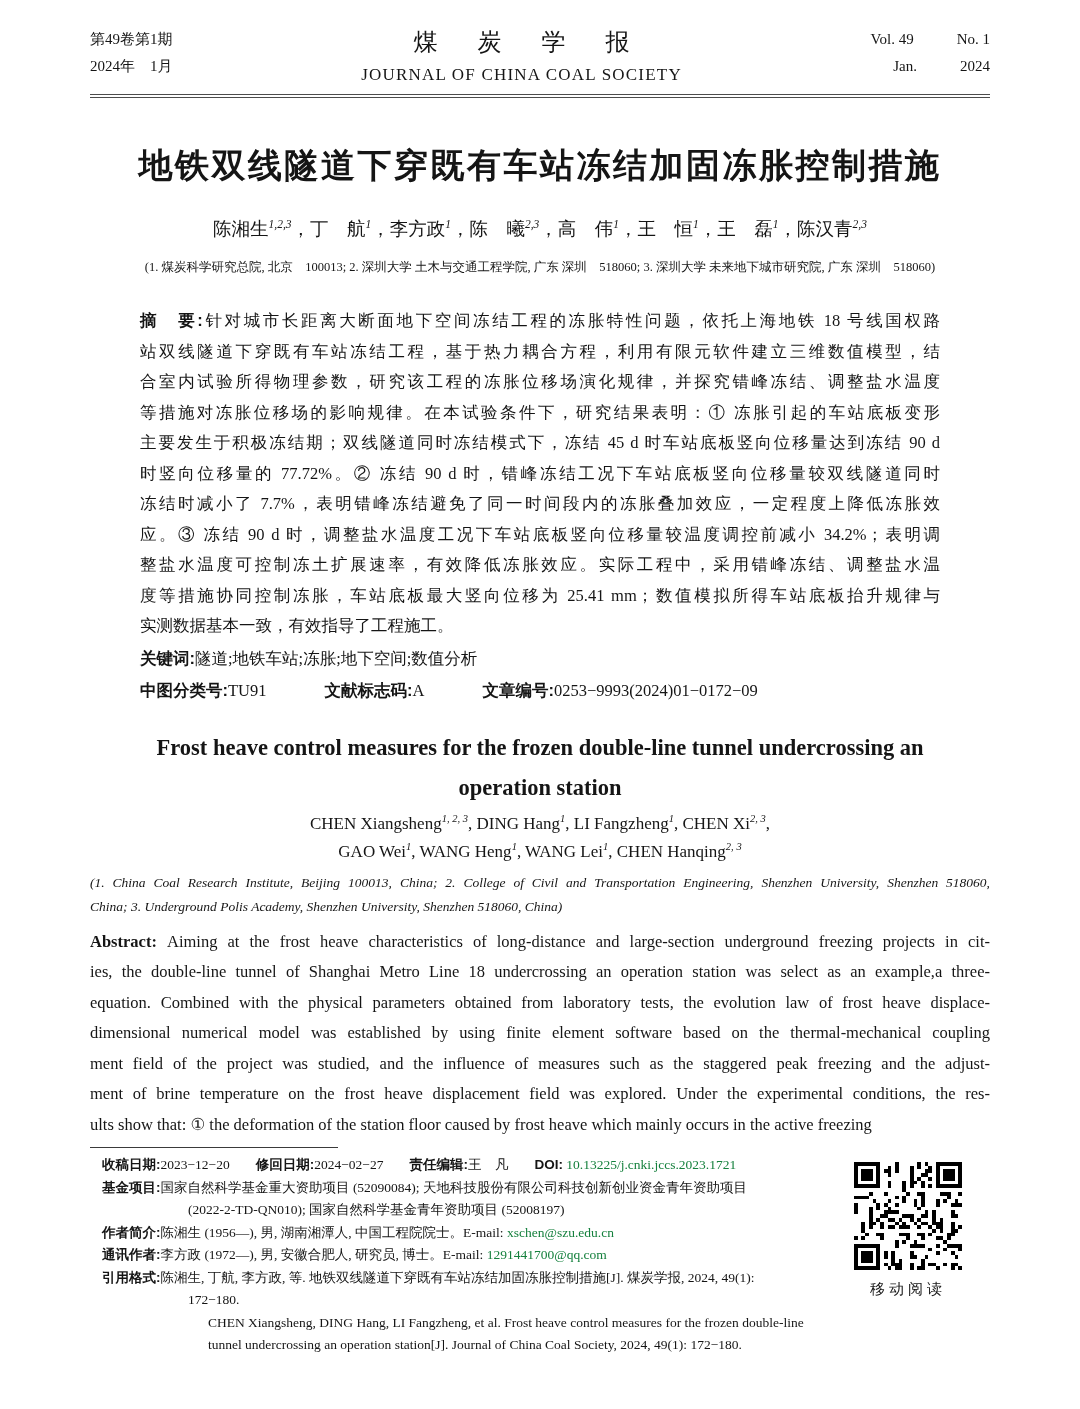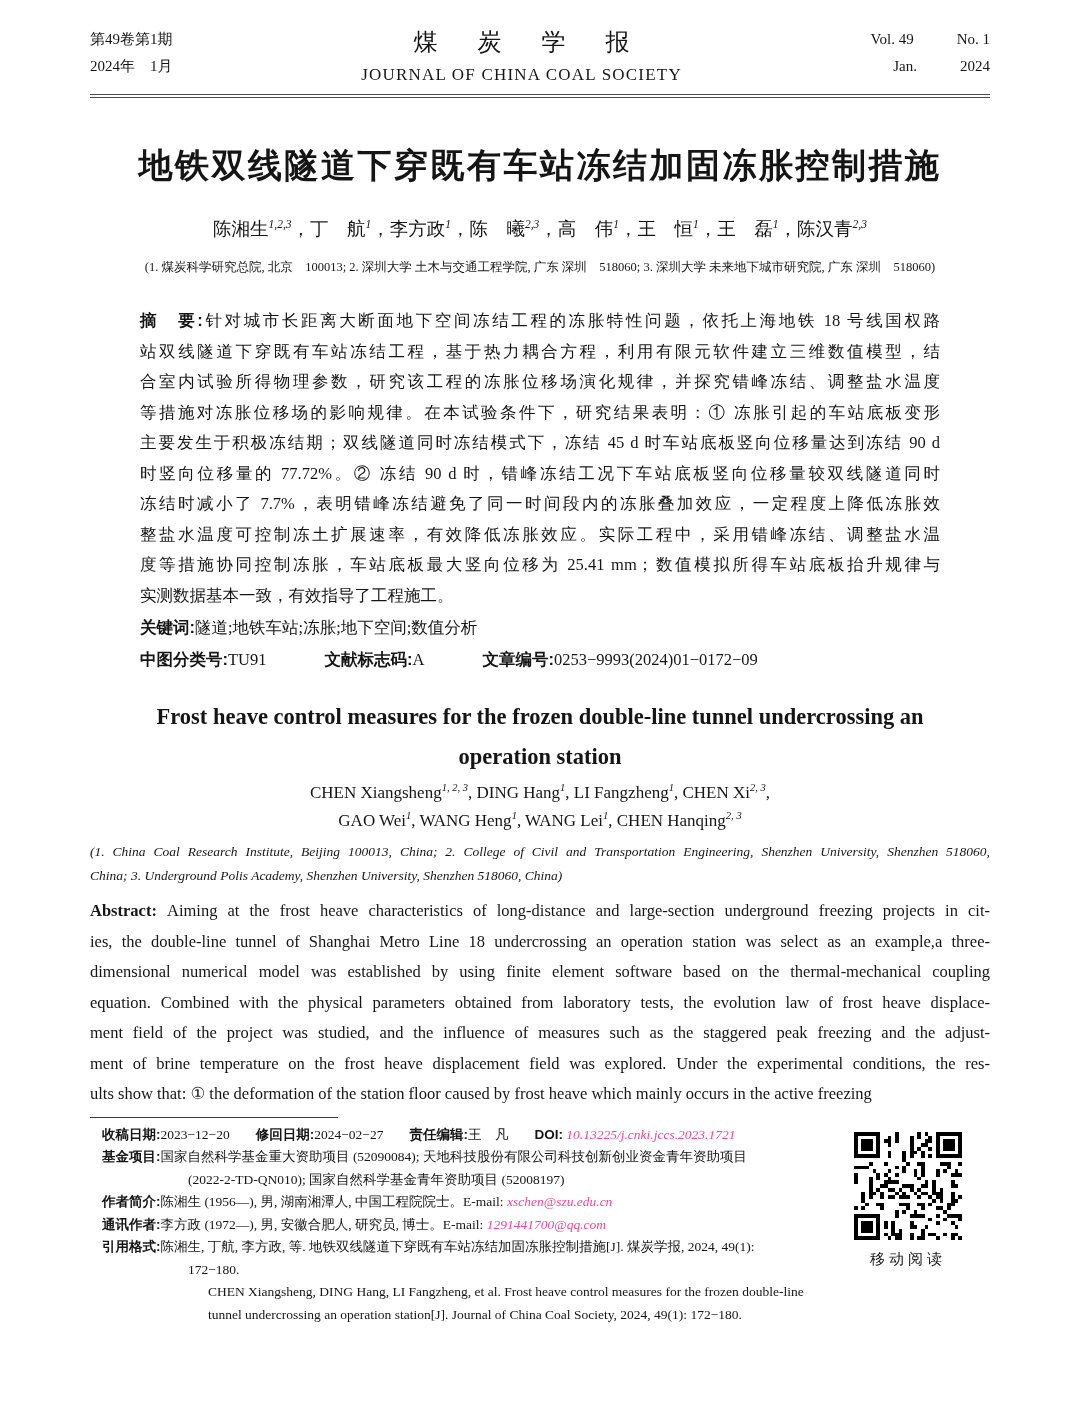--- a/index.html
+++ b/index.html
@@ -45,21 +45,21 @@
   .affil-en{margin-top:5px;font-size:13.5px;line-height:24px;font-style:italic;}
   .abstract-en{margin-top:8px;font-size:16.5px;line-height:30.5px;}
 
   
   .fn-rule{width:248px;border-top:1.5px solid #3a3a3a;margin-top:7px;}
   .footnote{position:relative;margin:6px 0 0 12px;font-size:13.5px;line-height:22.5px;padding-right:150px;}
   .fn-entry{padding-left:86px;text-indent:-86px;}
   .fn-label{font-family:"Liberation Sans","DejaVu Sans",sans-serif;font-weight:700;}
   .joined{white-space:pre-line;}
   .v{margin-right:26px;}
-  .link{color:#ec4899;text-decoration:none;font-style:italic;}
+  .link{color:#15803d;text-decoration:none;}
   a.link{cursor:pointer;}
   .cite-en{margin-left:106px;white-space:pre-line;}
 
   .qr-block{position:absolute;top:8px;right:22px;width:120px;text-align:center;}
   .qr{width:108px;height:108px;display:block;margin:0 auto;shape-rendering:crispEdges;}
   .qr-caption{margin-top:8px;font-size:15px;letter-spacing:4px;}
 </style>
 </head>
 <body>
 
@@ -97,20 +97,21 @@
   <div class="affil-cn">(1. 煤炭科学研究总院, 北京　100013; 2. 深圳大学 土木与交通工程学院, 广东 深圳　518060; 3. 深圳大学 未来地下城市研究院, 广东 深圳　518060)</div>
 
   <div class="abstract-cn">
       <div class="para-line"><b class="para-label">摘　要:</b>针对城市长距离大断面地下空间冻结工程的冻胀特性问题，依托上海地铁 18 号线国权路</div>
       <div class="para-line">站双线隧道下穿既有车站冻结工程，基于热力耦合方程，利用有限元软件建立三维数值模型，结</div>
       <div class="para-line">合室内试验所得物理参数，研究该工程的冻胀位移场演化规律，并探究错峰冻结、调整盐水温度</div>
       <div class="para-line">等措施对冻胀位移场的影响规律。在本试验条件下，研究结果表明：① 冻胀引起的车站底板变形</div>
       <div class="para-line">主要发生于积极冻结期；双线隧道同时冻结模式下，冻结 45 d 时车站底板竖向位移量达到冻结 90 d</div>
       <div class="para-line">时竖向位移量的 77.72%。② 冻结 90 d 时，错峰冻结工况下车站底板竖向位移量较双线隧道同时</div>
       <div class="para-line">冻结时减小了 7.7%，表明错峰冻结避免了同一时间段内的冻胀叠加效应，一定程度上降低冻胀效</div>
+      <div class="para-line">应。③ 冻结 90 d 时，调整盐水温度工况下车站底板竖向位移量较温度调控前减小 34.2%；表明调</div>
       <div class="para-line">整盐水温度可控制冻土扩展速率，有效降低冻胀效应。实际工程中，采用错峰冻结、调整盐水温</div>
       <div class="para-line">度等措施协同控制冻胀，车站底板最大竖向位移为 25.41 mm；数值模拟所得车站底板抬升规律与</div>
       <div class="para-line para-last">实测数据基本一致，有效指导了工程施工。</div>
     </div>
 
   <div class="kw-line"><span class="hei">关键词:</span><span>隧道;地铁车站;冻胀;地下空间;数值分析</span></div>
 
   <div class="kw-line"><span class="clc-group"><span class="hei">中图分类号:</span><span>TU91</span></span><span class="clc-group"><span class="hei">文献标志码:</span><span>A</span></span><span class="clc-group"><span class="hei">文章编号:</span><span>0253−9993(2024)01−0172−09</span></span></div>
 
   <div class="title-en">
@@ -124,22 +125,22 @@
     </div>
 
   <div class="affil-en">
       <div class="para-line">(1. China Coal Research Institute, Beijing 100013, China; 2. College of Civil and Transportation Engineering, Shenzhen University, Shenzhen 518060,</div>
       <div class="para-line para-last">China; 3. Underground Polis Academy, Shenzhen University, Shenzhen 518060, China)</div>
     </div>
 
   <div class="abstract-en">
       <div class="para-line"><b class="para-label">Abstract: </b>Aiming at the frost heave characteristics of long-distance and large-section underground freezing projects in cit-</div>
       <div class="para-line">ies, the double-line tunnel of Shanghai Metro Line 18 undercrossing an operation station was select as an example,a three-</div>
+      <div class="para-line">equation. Combined with the physical parameters obtained from laboratory tests, the evolution law of frost heave displace-</div>
       <div class="para-line">dimensional numerical model was established by using finite element software based on the thermal-mechanical coupling</div>
-      <div class="para-line">equation. Combined with the physical parameters obtained from laboratory tests, the evolution law of frost heave displace-</div>
       <div class="para-line">ment field of the project was studied, and the influence of measures such as the staggered peak freezing and the adjust-</div>
       <div class="para-line">ment of brine temperature on the frost heave displacement field was explored. Under the experimental conditions, the res-</div>
       <div class="para-line para-last">ults show that: ① the deformation of the station floor caused by frost heave which mainly occurs in the active freezing</div>
     </div>
 
   <div class="fn-rule"></div>
 
   <div class="footnote">
     <div class="fn-entry"><span class="fn-label">收稿日期:</span><span class="v">2023−12−20</span><span class="fn-label">修回日期:</span><span class="v">2024−02−27</span><span class="fn-label">责任编辑:</span><span class="v">王　凡</span><span class="fn-label">DOI:</span> <a class="link">10.13225/j.cnki.jccs.2023.1721</a></div>
     <div class="fn-entry"><span class="fn-label">基金项目:</span><span class="joined">国家自然科学基金重大资助项目 (52090084); 天地科技股份有限公司科技创新创业资金青年资助项目

